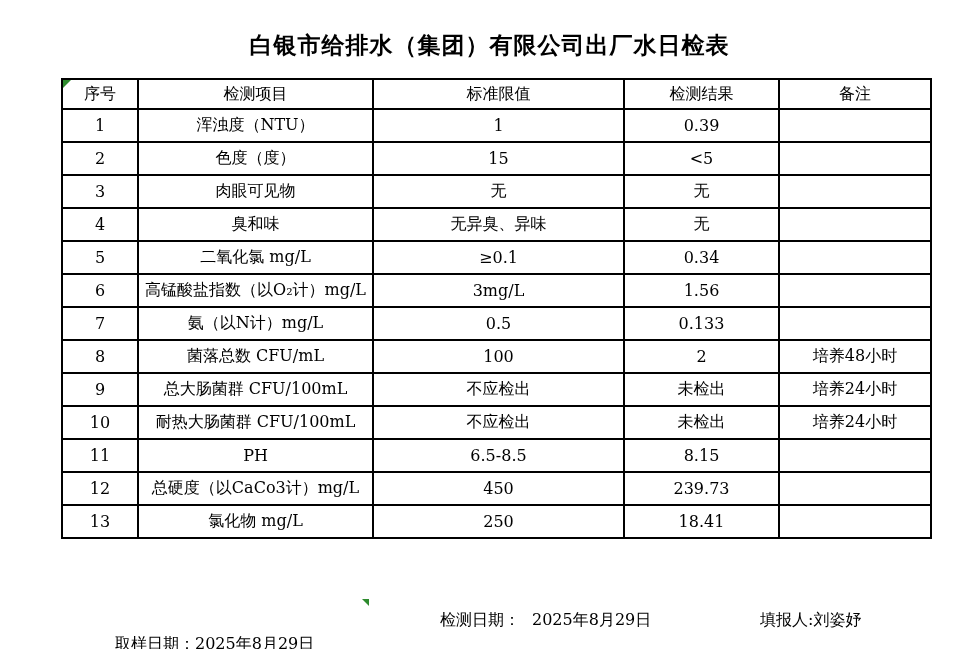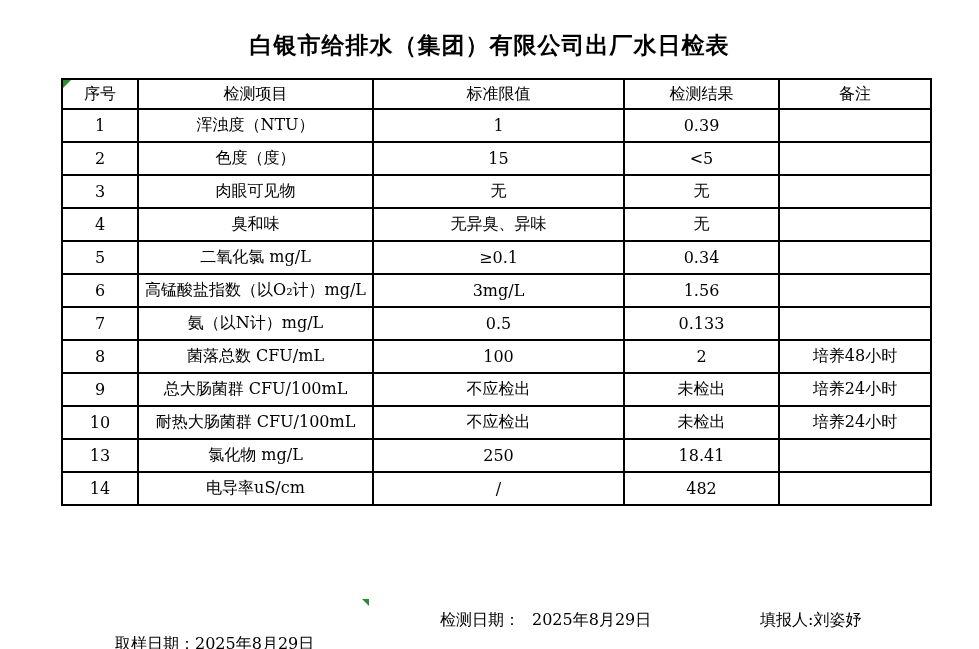--- a/index.html
+++ b/index.html
@@ -156,31 +156,38 @@
         <td>培养24小时</td>
       </tr>
       <tr>
         <td>10</td>
         <td>耐热大肠菌群 CFU/100mL</td>
         <td>不应检出</td>
         <td>未检出</td>
         <td>培养24小时</td>
       </tr>
       <tr>
+        <td>11</td>
+        <td>PH</td>
+        <td>6.5-8.5</td>
+        <td>8.15</td>
+        <td></td>
+      </tr>
+      <tr>
+        <td>12</td>
+        <td>总硬度（以CaCo3计）mg/L</td>
+        <td>450</td>
+        <td>239.73</td>
+        <td></td>
+      </tr>
+      <tr>
         <td>13</td>
         <td>氯化物 mg/L</td>
         <td>250</td>
         <td>18.41</td>
-        <td></td>
-      </tr>
-      <tr>
-        <td>14</td>
-        <td>电导率uS/cm</td>
-        <td>/</td>
-        <td>482</td>
         <td></td>
       </tr>
     </tbody>
   </table>
 
   <div class="footer-line">
     <span class="footer-item footer-sampling">
       <span>取样日期：</span><span class="date">2025年8月29日</span>
     </span>
     <span class="footer-item footer-test">

